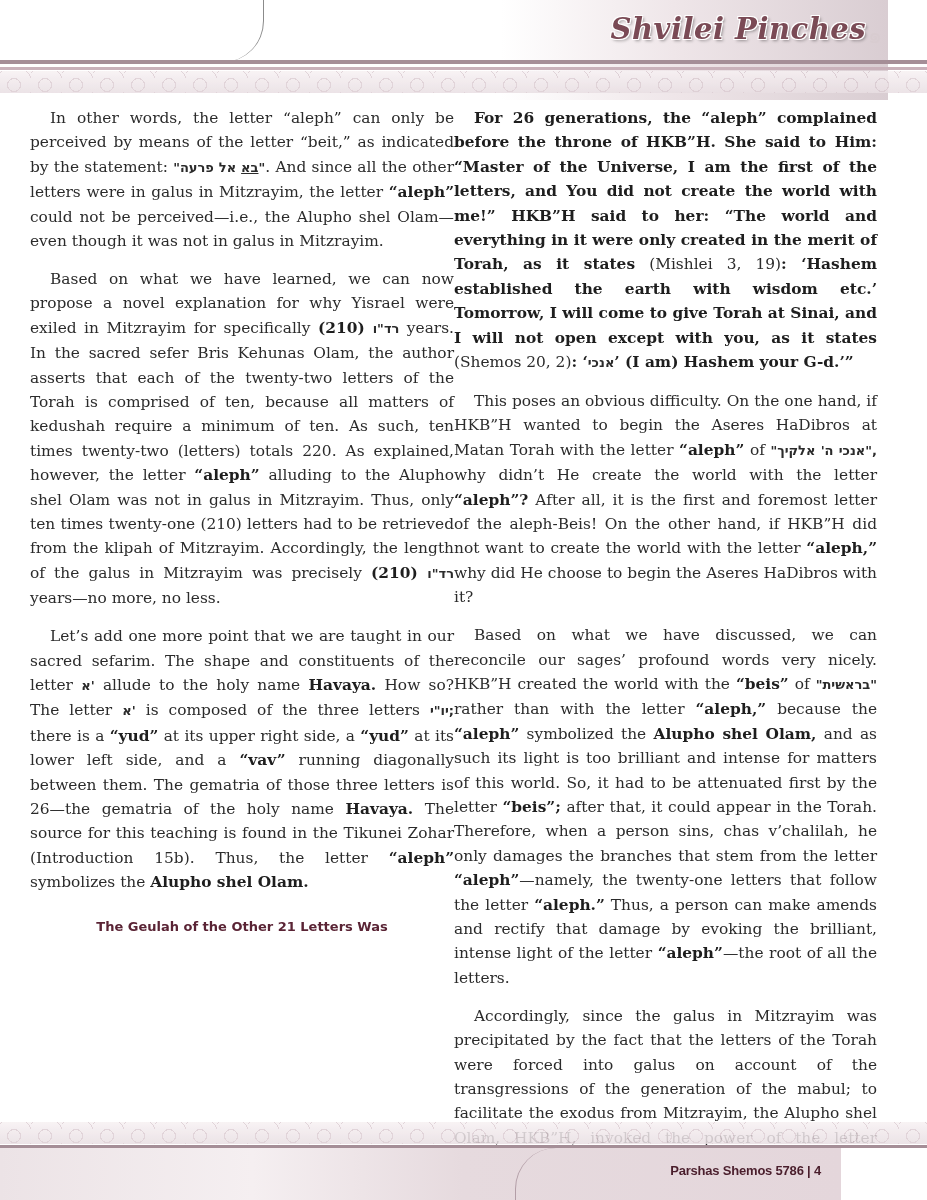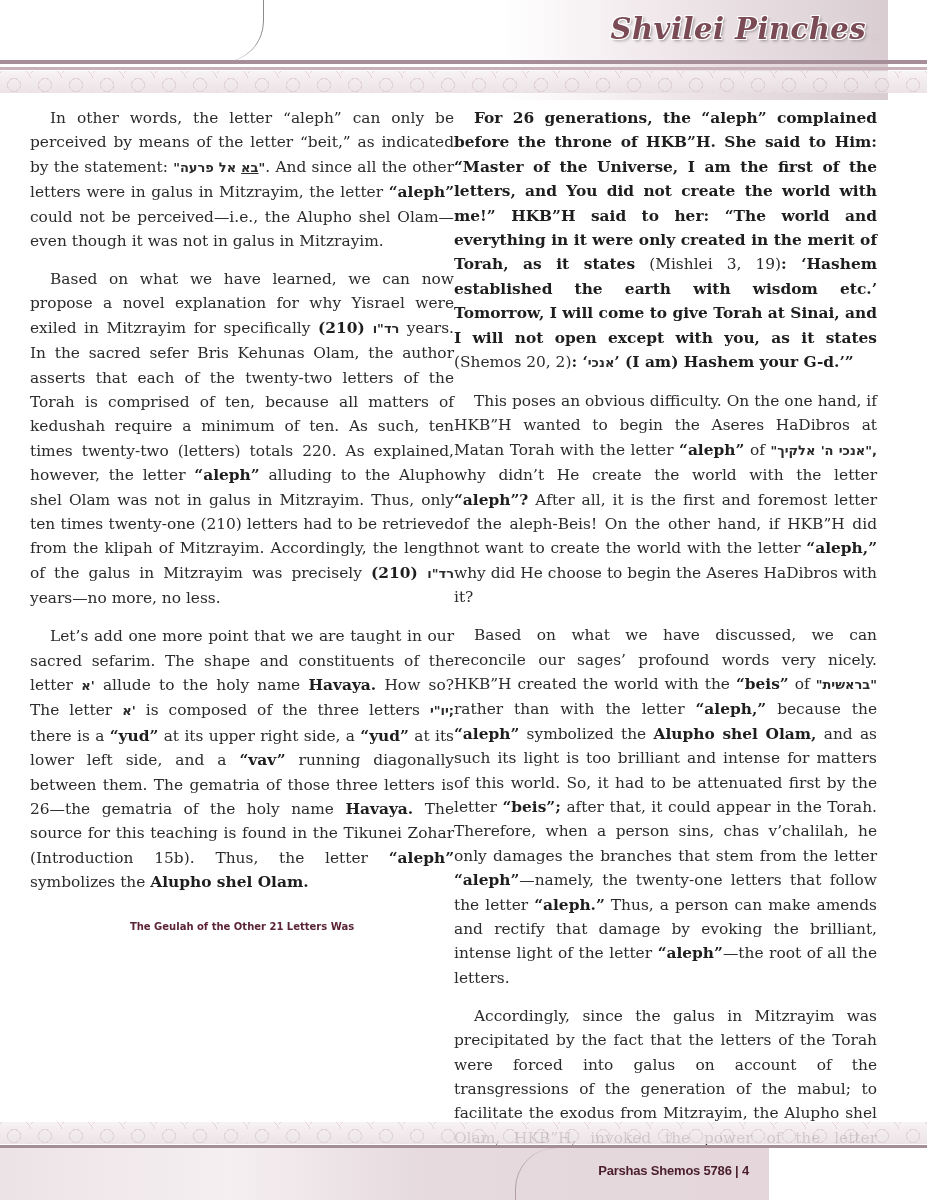--- a/index.html
+++ b/index.html
@@ -61,31 +61,31 @@
   .col-left { left: 30px; width: 424px; }
   .col-right { left: 454px; width: 423px; }
   .column p { margin: 0 0 13.5px 0; text-indent: 20px; }
   .column p.noindent { text-indent: 0; }
   .column b { color: #1e1e1e; }
   .he { font-family: "DejaVu Sans", sans-serif; font-weight: bold; font-size: 13px; }
   .u { text-decoration: underline; }
   .subhead {
     font-family: "DejaVu Sans", "Liberation Sans", sans-serif;
     font-weight: bold; color: #5a2435;
-    text-align: center; font-size: 10px; line-height: 24px;
+    text-align: center; font-size: 13px; line-height: 24px;
     margin: 20px 0 18px 0;
   }
 
   
   .footer-rule {
     position: absolute; left: 0; top: 1145px; width: 927px; height: 3px;
     background: #a58e97;
   }
   .footer {
-    position: absolute; left: 0; top: 1148px; width: 769px; height: 52px;
+    position: absolute; left: 0; top: 1148px; width: 841px; height: 52px;
     background: linear-gradient(90deg, #ece3e6 0%, #f5eff1 30%, #e6dade 55%, #e4d6db 100%);
   }
   .footer-curve {
     position: absolute; left: 515px; top: 0; width: 40px; height: 52px;
     border-left: 1.5px solid #b39ea7;
     border-radius: 60px 0 0 0;
   }
   .footer-text {
     position: absolute; right: 20px; top: 15px;
     font-family: "Liberation Sans", "DejaVu Sans", sans-serif;

